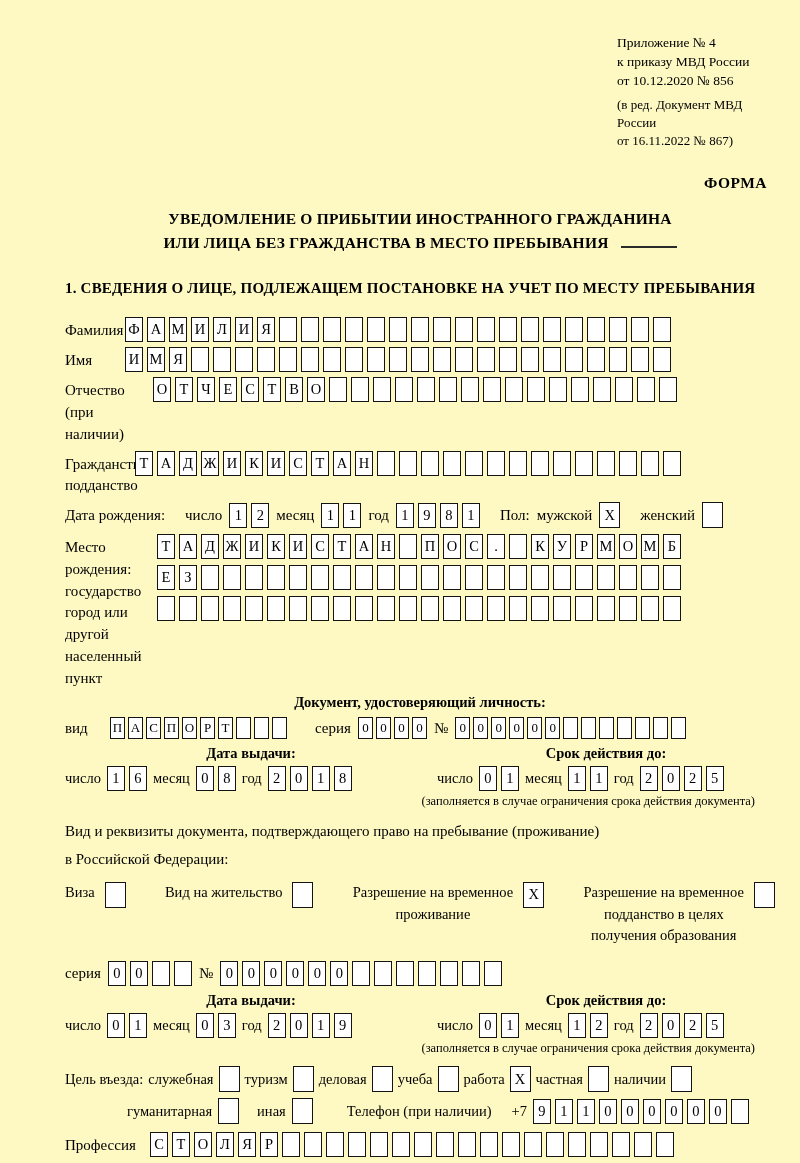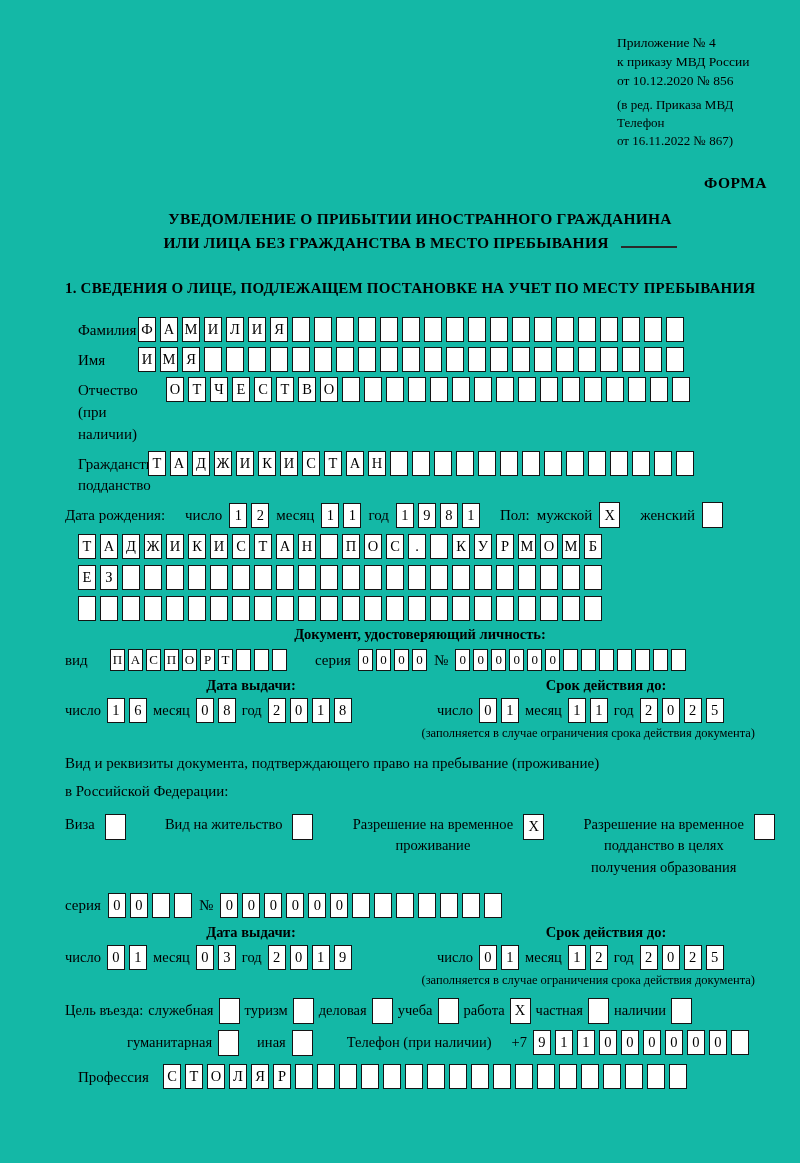--- a/index.html
+++ b/index.html
@@ -1,34 +1,34 @@
 <!DOCTYPE html>
 <html><head>
 <meta charset="utf-8">
 <style>
   * { box-sizing: border-box; margin: 0; padding: 0; }
   html, body { background: #e8e8e8; }
   body { font-family: "Liberation Serif", "DejaVu Serif", serif; color: #000; }
   .page {
-    width: 800px; height: 1163px; background: #14b8a6; margin: 0 auto;
+    width: 800px; height: 1163px; background: #fef9c3; margin: 0 auto;
     padding: 34px 25px 20px 65px; position: relative; overflow: hidden;
   }
 
   
   .annex { margin-left: 552px; font-size: 13.5px; line-height: 1.4; }
   .annex .ed { font-size: 13px; }
   .annex .gap { height: 5px; }
   .forma { text-align: right; font-weight: 700; font-size: 15.5px; margin-top: 24px; padding-right: 8px; letter-spacing: .5px; }
 
   .title { text-align: center; font-weight: 700; font-size: 15.5px; margin-top: 15px; line-height: 1.55; letter-spacing: .2px; }
   .title-underline { display: inline-block; width: 56px; border-bottom: 2px solid #2a2a2a; margin-left: 12px; vertical-align: baseline; }
   .sheading { font-weight: 700; font-size: 15px; margin-top: 25px; margin-bottom: 20px; letter-spacing: .2px; }
 
   
-  .frow { display: flex; align-items: flex-start; margin-bottom: 5px; margin-left: 13px; }
+  .frow { display: flex; align-items: flex-start; margin-bottom: 5px; }
   .flabel { font-size: 15px; line-height: 1.45; padding-top: 3px; flex: 0 0 auto; }
   .w60 { width: 60px; } .w70 { width: 70px; } .w85 { width: 85px; }
   .w88 { width: 88px; } .w92 { width: 92px; }
 
   .cells { display: flex; gap: 4px; flex-wrap: nowrap; }
   .cell {
     flex: 0 0 auto; width: 18px; height: 25px; border: 1.6px solid #141414;
     display: flex; align-items: center; justify-content: center;
     font-size: 14.5px; background: #fff;
   }
@@ -65,21 +65,21 @@
 </head>
 <body>
 
 <div class="page">
 
   <div class="annex">
     <div>Приложение № 4</div>
     <div>к приказу МВД России</div>
     <div>от 10.12.2020 № 856</div>
     <div class="gap"></div>
-    <div class="ed">(в ред. Приказа МВД Телефон</div>
+    <div class="ed">(в ред. Документ МВД России</div>
     <div class="ed">от 16.11.2022 № 867)</div>
   </div>
 
   <div class="forma">ФОРМА</div>
 
   <div class="title">
     <div>УВЕДОМЛЕНИЕ О ПРИБЫТИИ ИНОСТРАННОГО ГРАЖДАНИНА</div>
     <div>
       <span>ИЛИ ЛИЦА БЕЗ ГРАЖДАНСТВА В МЕСТО ПРЕБЫВАНИЯ</span><span class="title-underline"></span>
     </div>
@@ -243,20 +243,26 @@
         <span class="cell">X</span>
       </span>
     <span class="sp6"></span>
     <span class="lbl">женский</span>
     <span class="cells checkbox">
         <span class="cell"></span>
       </span>
   </div>
 
   <div class="frow" style="margin-top:6px;">
+    <div class="flabel w92">
+      <div>Место рождения:</div>
+      <div>государство</div>
+      <div>город или другой</div>
+      <div>населенный пункт</div>
+    </div>
     <div class="mcol">
       <div class="cells">
           <span class="cell">Т</span>
           <span class="cell">А</span>
           <span class="cell">Д</span>
           <span class="cell">Ж</span>
           <span class="cell">И</span>
           <span class="cell">К</span>
           <span class="cell">И</span>
           <span class="cell">С</span>

